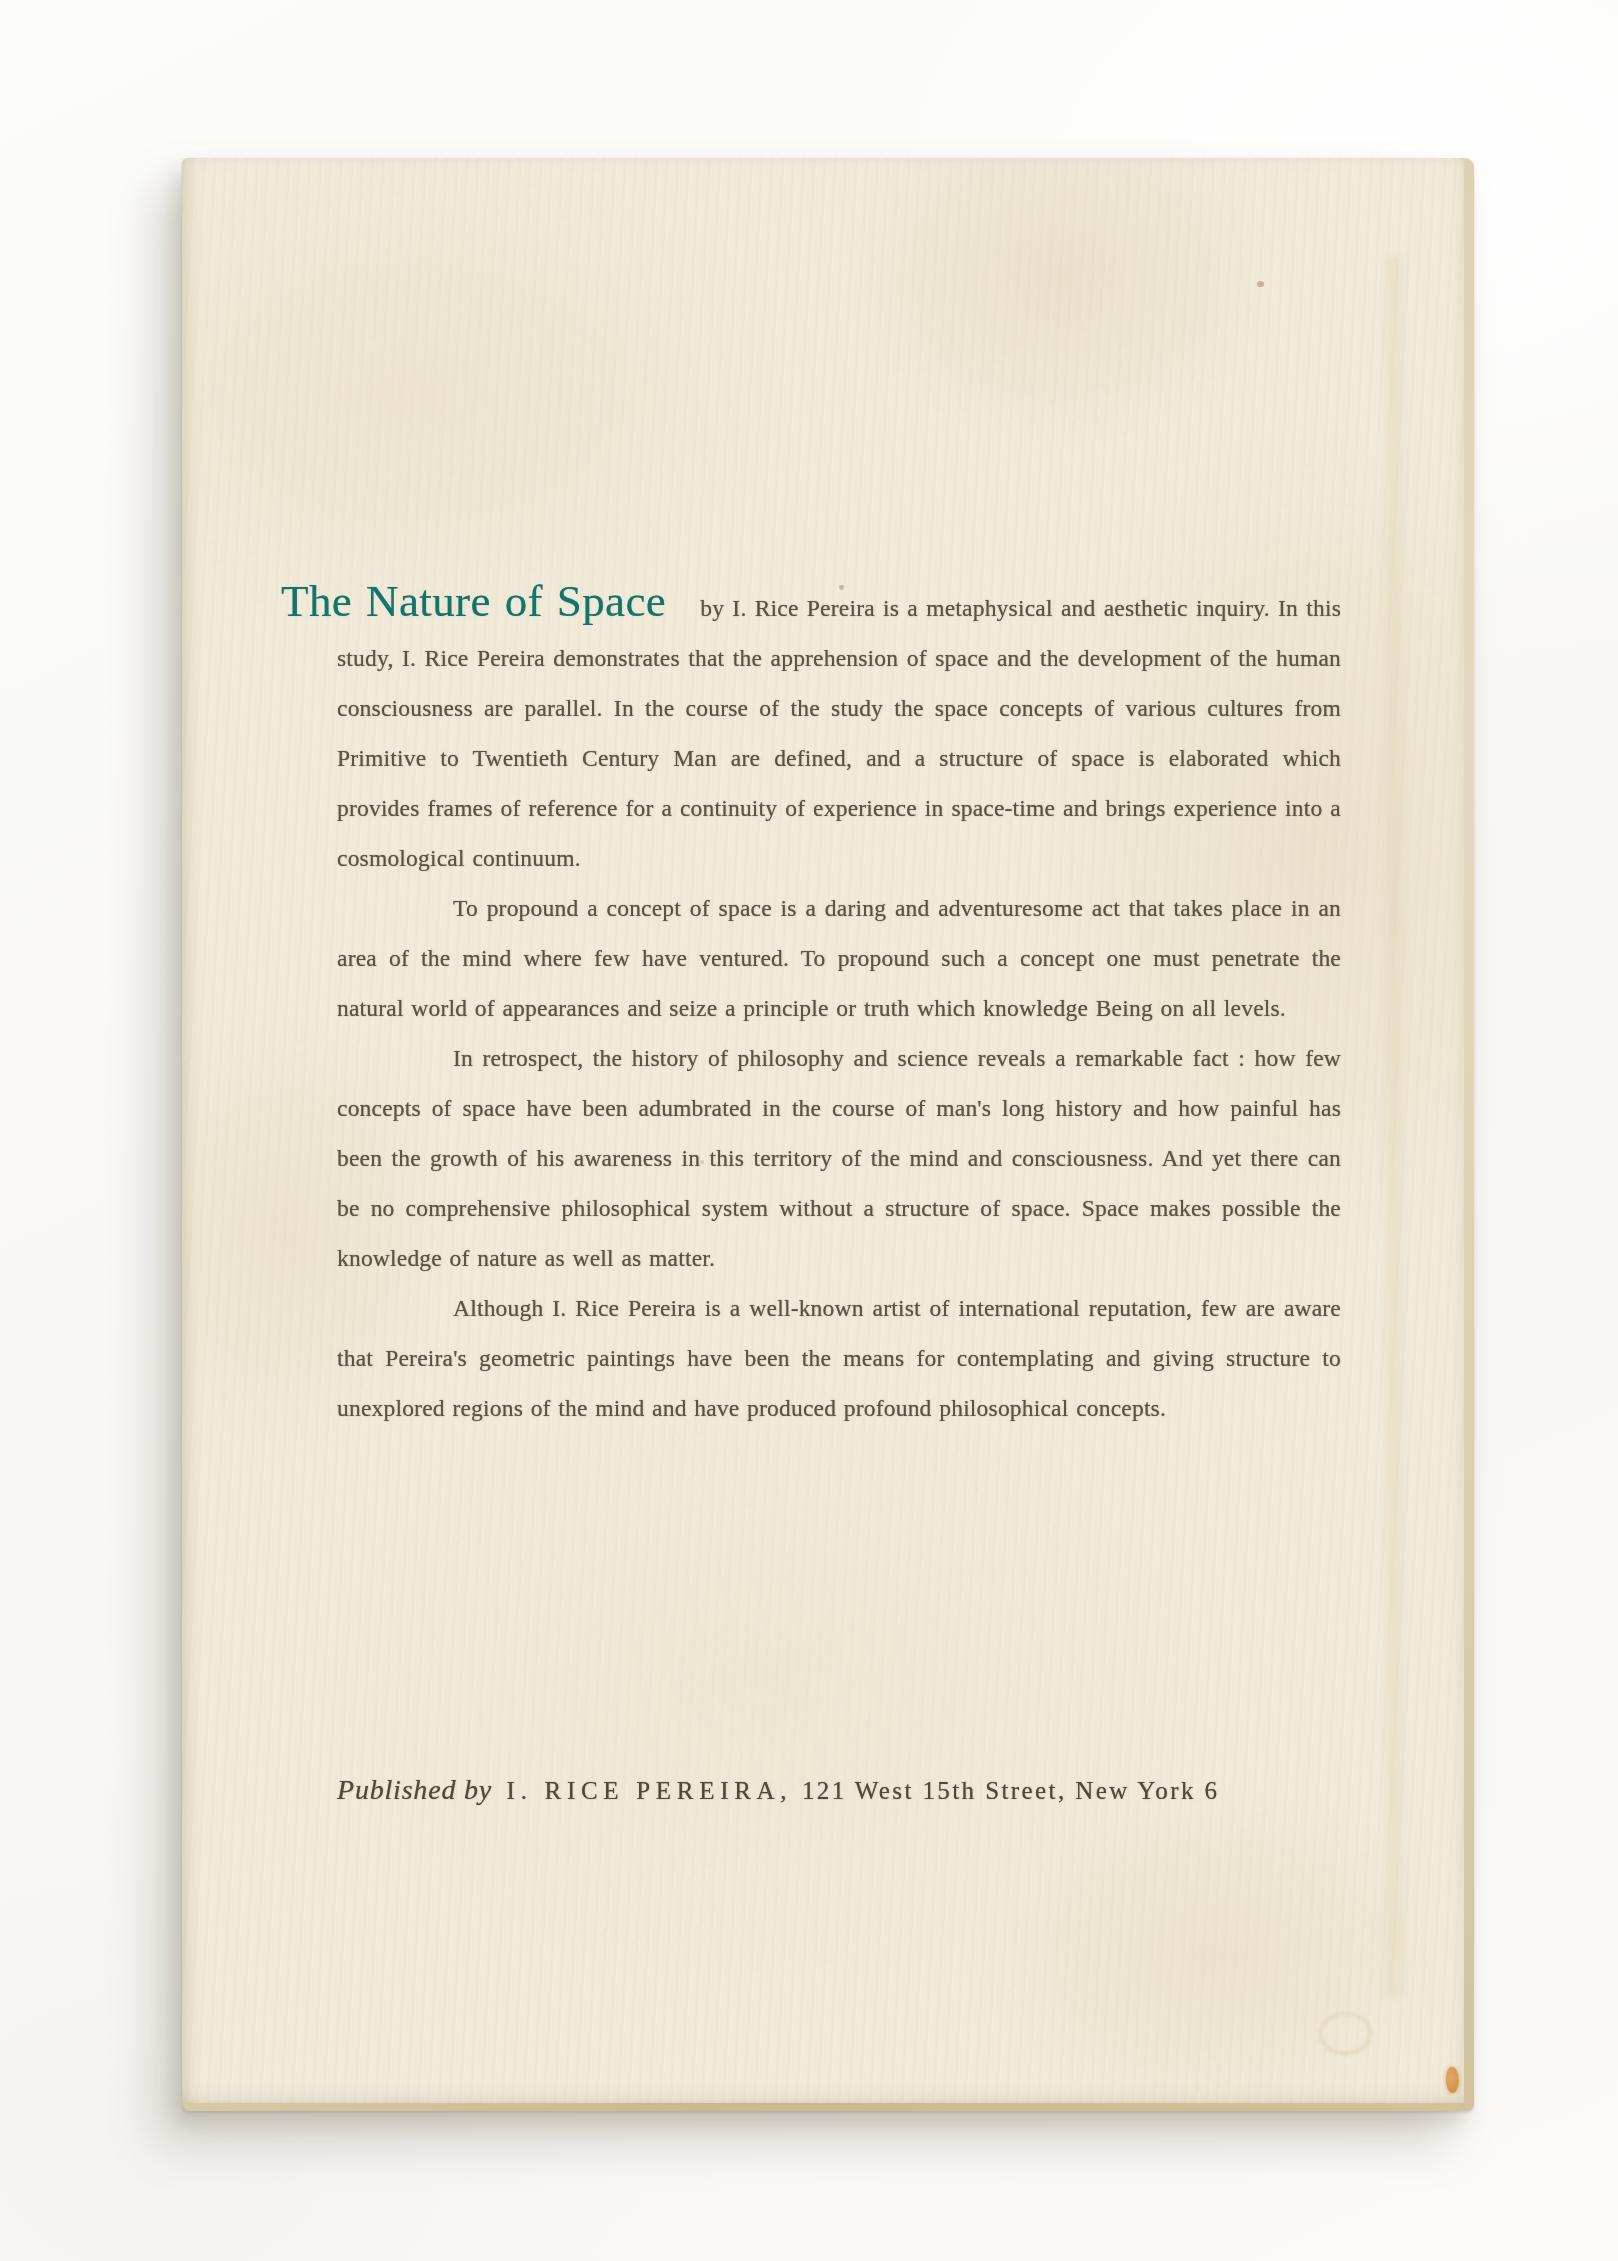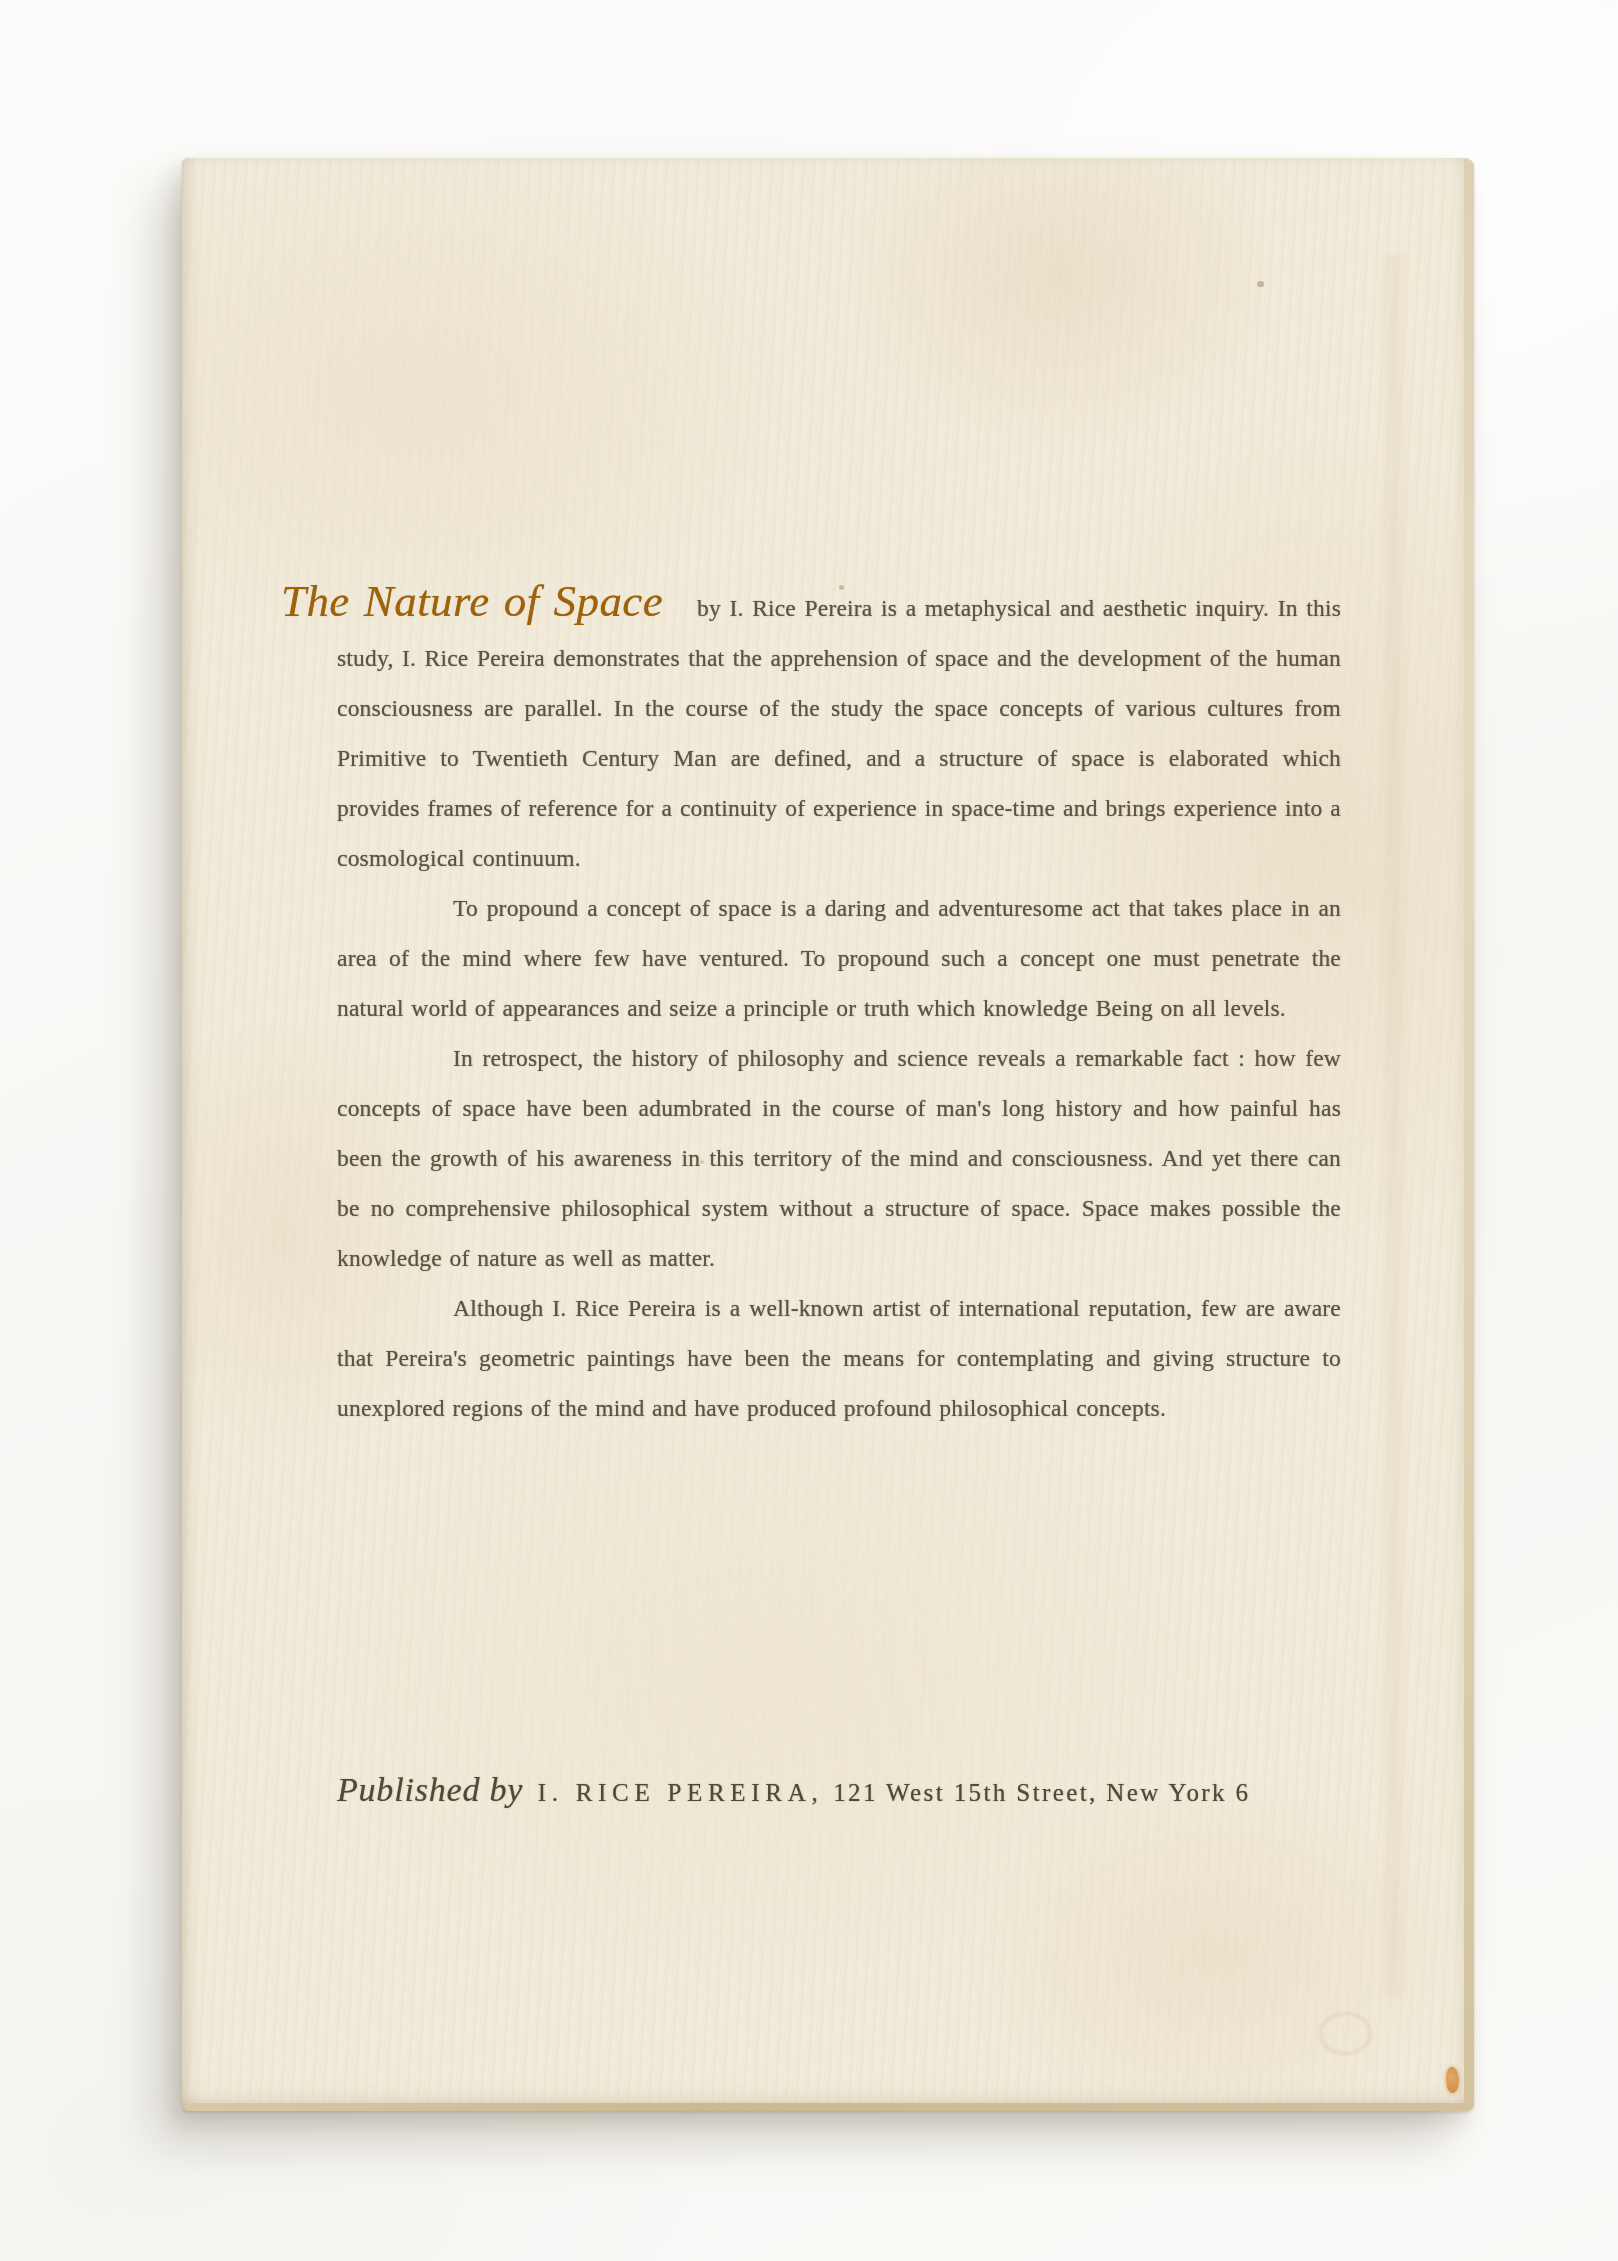--- a/index.html
+++ b/index.html
@@ -106,41 +106,40 @@
     line-height: 50px;
     text-align: justify;
     color: #5c5443;
     letter-spacing: 0.2px;
     word-spacing: 1.6px;
     text-shadow: 0 0 0.8px rgba(92,84,66,0.60), 0.4px 0.4px 1.6px rgba(92,84,66,0.22);
   }
   .para { margin: 0; text-indent: 116px; }
   .para.first { text-indent: -56px; }
   .script-title {
-    font-style: italic;
     font-size: 45px;
     line-height: 1;
     margin-right: 34px;
     letter-spacing: 0.4px;
-    color: #a16207;
+    color: #0f766e;
     text-shadow: 0 0 0.8px rgba(75,67,50,0.55);
     white-space: nowrap;
   }
   .publisher {
     position: absolute;
     left: 155px;
     top: 1607px;
     width: 1052px;
     line-height: 50px;
     font-size: 25px;
     color: #504937;
     white-space: nowrap;
     text-shadow: 0 0 0.8px rgba(80,73,55,0.55), 0.4px 0.4px 1.6px rgba(80,73,55,0.22);
   }
-  .pub-prefix { font-style: italic; font-size: 34px; margin-right: 14.6px; letter-spacing: 0.8px; }
+  .pub-prefix { font-style: italic; font-size: 28px; margin-right: 14.6px; letter-spacing: 0.8px; }
   .pub-name   { letter-spacing: 5.7px; margin-right: 9.7px; }
   .pub-address{ letter-spacing: 2.4px; }
 </style>
 </head>
 <body>
 
 <div class="photo">
   <div class="book">
     <div class="texture"></div>
     <div class="fore-edge"></div>

